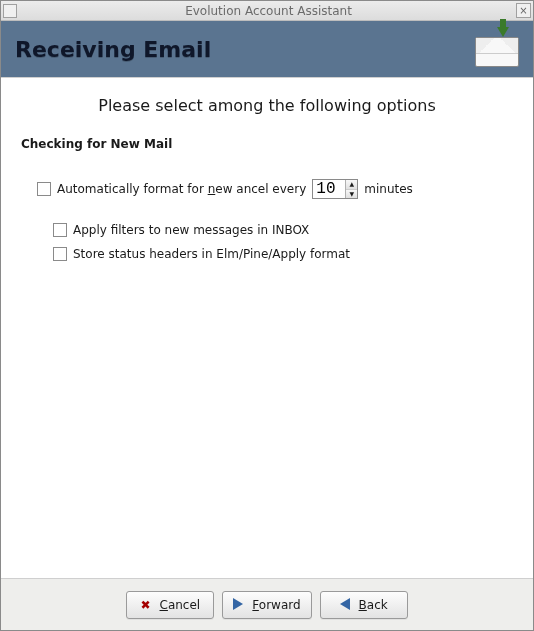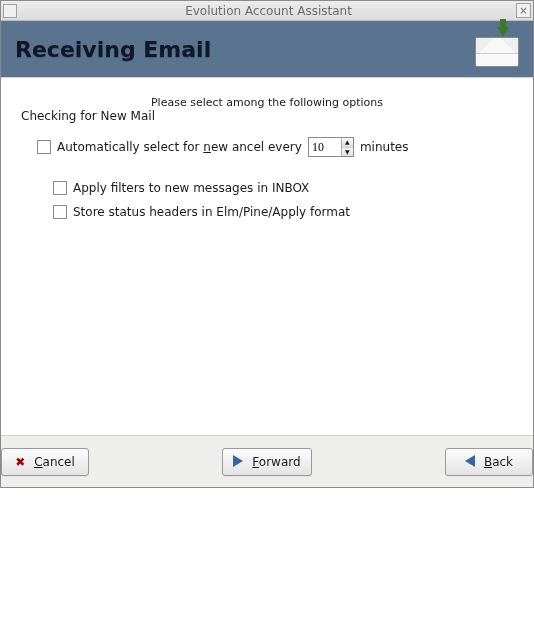--- a/index.html
+++ b/index.html
@@ -6,21 +6,21 @@
   html, body {
     margin: 0; padding: 0;
     width: 534px; height: 631px;
     font-family: "DejaVu Sans", "Liberation Sans", sans-serif;
     font-size: 12px;
     color: #1a1a1a;
     background: #fff;
     overflow: hidden;
   }
   .window {
-    width: 534px; height: 488px;
+    width: 534px; height: 631px;
     border: 1px solid #8a8a8a;
     display: flex; flex-direction: column;
     background: #eeeeec;
   }
   .titlebar {
     height: 20px;
     background: linear-gradient(#ececec, #dcdcdc);
     border-bottom: 1px solid #bdbdbd;
     display: flex; align-items: center;
     padding: 0 2px;
@@ -95,26 +95,27 @@
   }
   .content {
     flex:1;
     background:#ffffff;
     margin:0;
     padding: 18px 20px 10px 20px;
     border-top:1px solid #d0d0d0;
   }
   .intro {
     text-align:center;
-    font-size:11px;
+    margin-bottom: 22px;
+    font-size:16px;
   }
   .section-title {
-    font-weight:normal;
+    font-weight:bold;
     font-size:12px;
-    margin-bottom:14px;
+    margin-bottom:28px;
   }
   .check-row {
     display:flex;
     align-items:center;
     gap:6px;
     margin-bottom:10px;
     font-size:12px;
     padding-left:32px;
   }
   .check-row.indent { padding-left:16px; }
@@ -128,45 +129,45 @@
     display:flex;
     border:1px solid #8a8a8a;
     background:#fff;
     height:20px;
     align-items:stretch;
   }
   .num-input {
     border:none; outline:none;
     width:32px;
     padding:0 3px;
-    font-size:12px;
-    font-family:Liberation Serif, serif;
+    font-size:16px;
+    font-family:Liberation Mono, monospace;
   }
   .spin-buttons {
     width:12px;
     display:flex; flex-direction:column;
     border-left:1px solid #b0b0b0;
   }
   .spin-btn {
     flex:1;
     display:flex; align-items:center; justify-content:center;
     font-size:6px; line-height:1;
     background:linear-gradient(#f8f8f8,#e0e0e0);
     border-bottom:1px solid #ccc;
     cursor:pointer;
   }
   .spin-btn:last-child{border-bottom:none;}
   .underline-char { text-decoration: underline; }
   .action-bar {
     height:52px;
     border-top:1px solid #cfcfcf;
     background:#eeeeec;
-    display:flex; align-items:center; justify-content:space-between;
+    display:flex; align-items:center; justify-content:center;
     gap:8px;
-    padding:0 0;
+    padding:0 12px;
   }
   .btn {
     min-width:88px;
     height:28px;
     border:1px solid #9a9a9a;
     border-radius:3px;
     background:linear-gradient(#fdfdfd,#e3e3e3);
     display:flex; align-items:center; justify-content:center;
     gap:5px;
     font-size:12px;
@@ -217,21 +218,21 @@
   </div>
 
   <div class="content">
     <div class="intro">Please select among the following options</div>
 
     <div class="section-title">Checking for New Mail</div>
 
     <div class="check-row indent">
       <div class="checkbox"></div>
       <span>
-        <span>Automatically select for </span><span class="underline-char">n</span><span>ew ancel every</span>
+        <span>Automatically format for </span><span class="underline-char">n</span><span>ew ancel every</span>
       </span>
       <div class="num-input-wrap">
         <input class="num-input" value="10" style="">
         <div class="spin-buttons">
           <div class="spin-btn">▲</div>
           <div class="spin-btn">▼</div>
         </div>
       </div>
       <span>minutes</span>
     </div>

